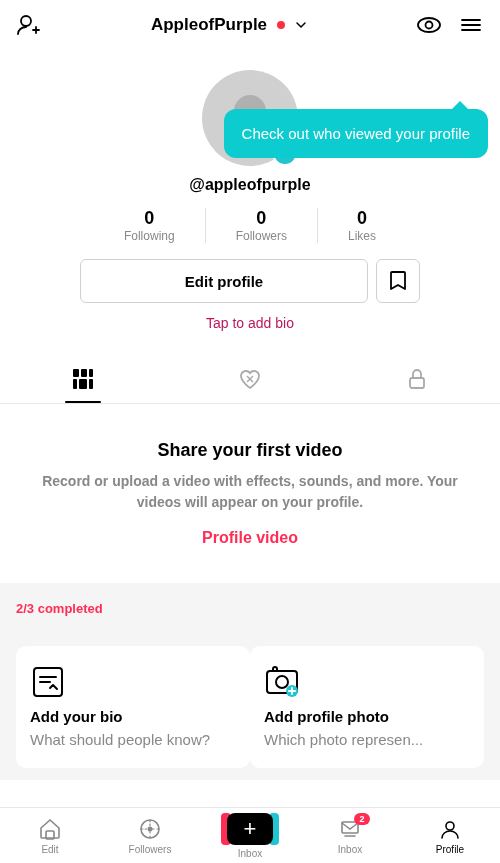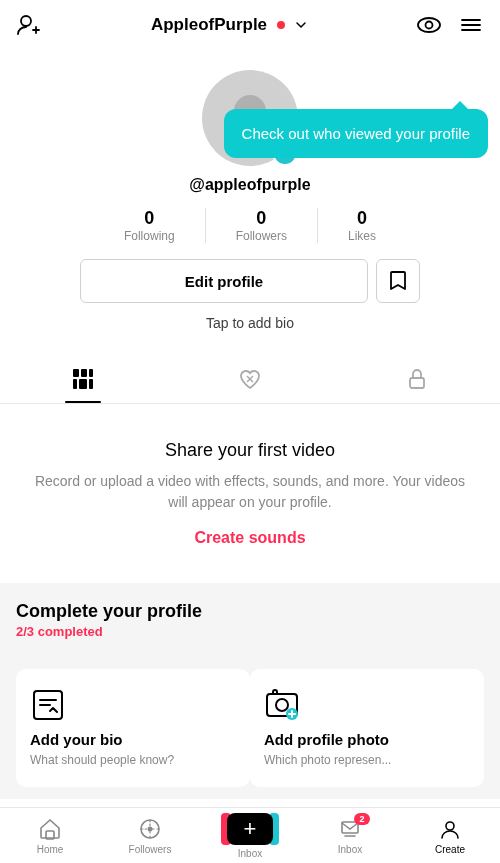--- a/index.html
+++ b/index.html
@@ -180,21 +180,21 @@
       border: 1px solid #d0d0d0;
       border-radius: 6px;
       background: #fff;
       display: flex;
       align-items: center;
       justify-content: center;
       cursor: pointer;
     }
     .bio-text {
       font-size: 14px;
-      color: #404040;
+      color: #be185d;
       margin-bottom: 0;
     }
 
     
     .tabs-row {
       display: flex;
       border-bottom: 1px solid #e8e8e8;
       margin-top: 8px;
       background: #fff;
     }
@@ -220,29 +220,30 @@
     }
 
     
     .empty-state {
       background: #fff;
       padding: 36px 32px;
       text-align: center;
     }
     .empty-title {
       font-size: 18px;
-      font-weight: 400;
+      font-weight: 700;
       color: #000;
       margin-bottom: 10px;
     }
     .empty-desc {
       font-size: 14px;
       color: #888;
       line-height: 1.5;
       margin-bottom: 16px;
+      font-weight: bold;
     }
     .create-video-btn {
       color: #ff2d55;
       font-size: 16px;
       font-weight: 600;
       cursor: pointer;
     }
 
     
     .complete-section {
@@ -278,21 +279,21 @@
       margin-bottom: 8px;
       display: block;
     }
     .card-title {
       font-size: 15px;
       font-weight: 700;
       color: #000;
       margin-bottom: 4px;
     }
     .card-desc {
-      font-size: 12px;
+      font-size: 15px;
       color: #888;
       line-height: 1.4;
     }
 
     
     .bottom-nav {
       position: fixed;
       bottom: 0;
       left: 0;
       width: 500px;
@@ -495,25 +496,24 @@
       <svg width="24" height="24" viewBox="0 0 24 24" fill="none">
         <rect x="5" y="11" width="14" height="10" rx="2" stroke="#aaa" stroke-width="1.8" fill="none"></rect>
         <path d="M8 11V7a4 4 0 018 0v4" stroke="#aaa" stroke-width="1.8" fill="none" stroke-linecap="round"></path>
       </svg>
     </div>
   </div>
 
   <div class="empty-state">
     <div class="empty-title">Share your first video</div>
     <div class="empty-desc">Record or upload a video with effects, sounds, and more. Your videos will appear on your profile.</div>
-    <div class="create-video-btn">Create sounds</div>
+    <div class="create-video-btn">Profile video</div>
   </div>
 
   <div class="complete-section">
-    <div class="complete-title">Complete your profile</div>
     <div class="complete-progress">2/3 completed</div>
     <div class="cards-row">
       <div class="profile-card">
         <span class="card-icon">
           <svg width="36" height="36" viewBox="0 0 36 36" fill="none">
             <rect x="4" y="4" width="28" height="28" rx="3" stroke="#000" stroke-width="2" fill="none"></rect>
             <path d="M10 13h16M10 18h10" stroke="#000" stroke-width="2" stroke-linecap="round"></path>
             <path d="M20 24l3-3 4 4" stroke="#000" stroke-width="2" stroke-linecap="round" stroke-linejoin="round"></path>
           </svg>
         </span>
@@ -538,21 +538,21 @@
 </div>
 
 <div class="bottom-nav">
   <div class="bottom-nav-item">
     <div class="bottom-nav-icon">
       <svg width="22" height="22" viewBox="0 0 22 22" fill="none">
         <path d="M2 10L11 2l9 8v9a1 1 0 01-1 1H3a1 1 0 01-1-1V10z" stroke="#888" stroke-width="1.6" fill="none"></path>
         <rect x="7" y="13" width="8" height="8" rx="1" stroke="#888" stroke-width="1.6" fill="none"></rect>
       </svg>
     </div>
-    <span class="bottom-nav-label">Home</span>
+    <span class="bottom-nav-label">Edit</span>
   </div>
   <div class="bottom-nav-item">
     <div class="bottom-nav-icon">
       <svg width="22" height="22" viewBox="0 0 22 22" fill="none">
         <circle cx="11" cy="11" r="9" stroke="#888" stroke-width="1.6" fill="none"></circle>
         <path d="M11 2v2M11 18v2M2 11h2M18 11h2" stroke="#888" stroke-width="1.2" stroke-linecap="round"></path>
         <circle cx="11" cy="11" r="2.5" fill="#888"></circle>
         <path d="M11 6v1.5M11 13.5V15M6 11h1.5M13.5 11H15" stroke="#888" stroke-width="1.2" stroke-linecap="round"></path>
       </svg>
     </div>
@@ -575,15 +575,15 @@
     </div>
     <span class="bottom-nav-label">Inbox</span>
   </div>
   <div class="bottom-nav-item">
     <div class="bottom-nav-icon">
       <svg width="22" height="22" viewBox="0 0 22 22" fill="none">
         <circle cx="11" cy="8" r="4" stroke="#000" stroke-width="1.6" fill="none"></circle>
         <path d="M3 20c0-4 3.6-7 8-7s8 3 8 7" stroke="#000" stroke-width="1.6" stroke-linecap="round" fill="none"></path>
       </svg>
     </div>
-    <span class="bottom-nav-label active">Create</span>
+    <span class="bottom-nav-label active">Profile</span>
   </div>
 </div>
 
 </body></html>

